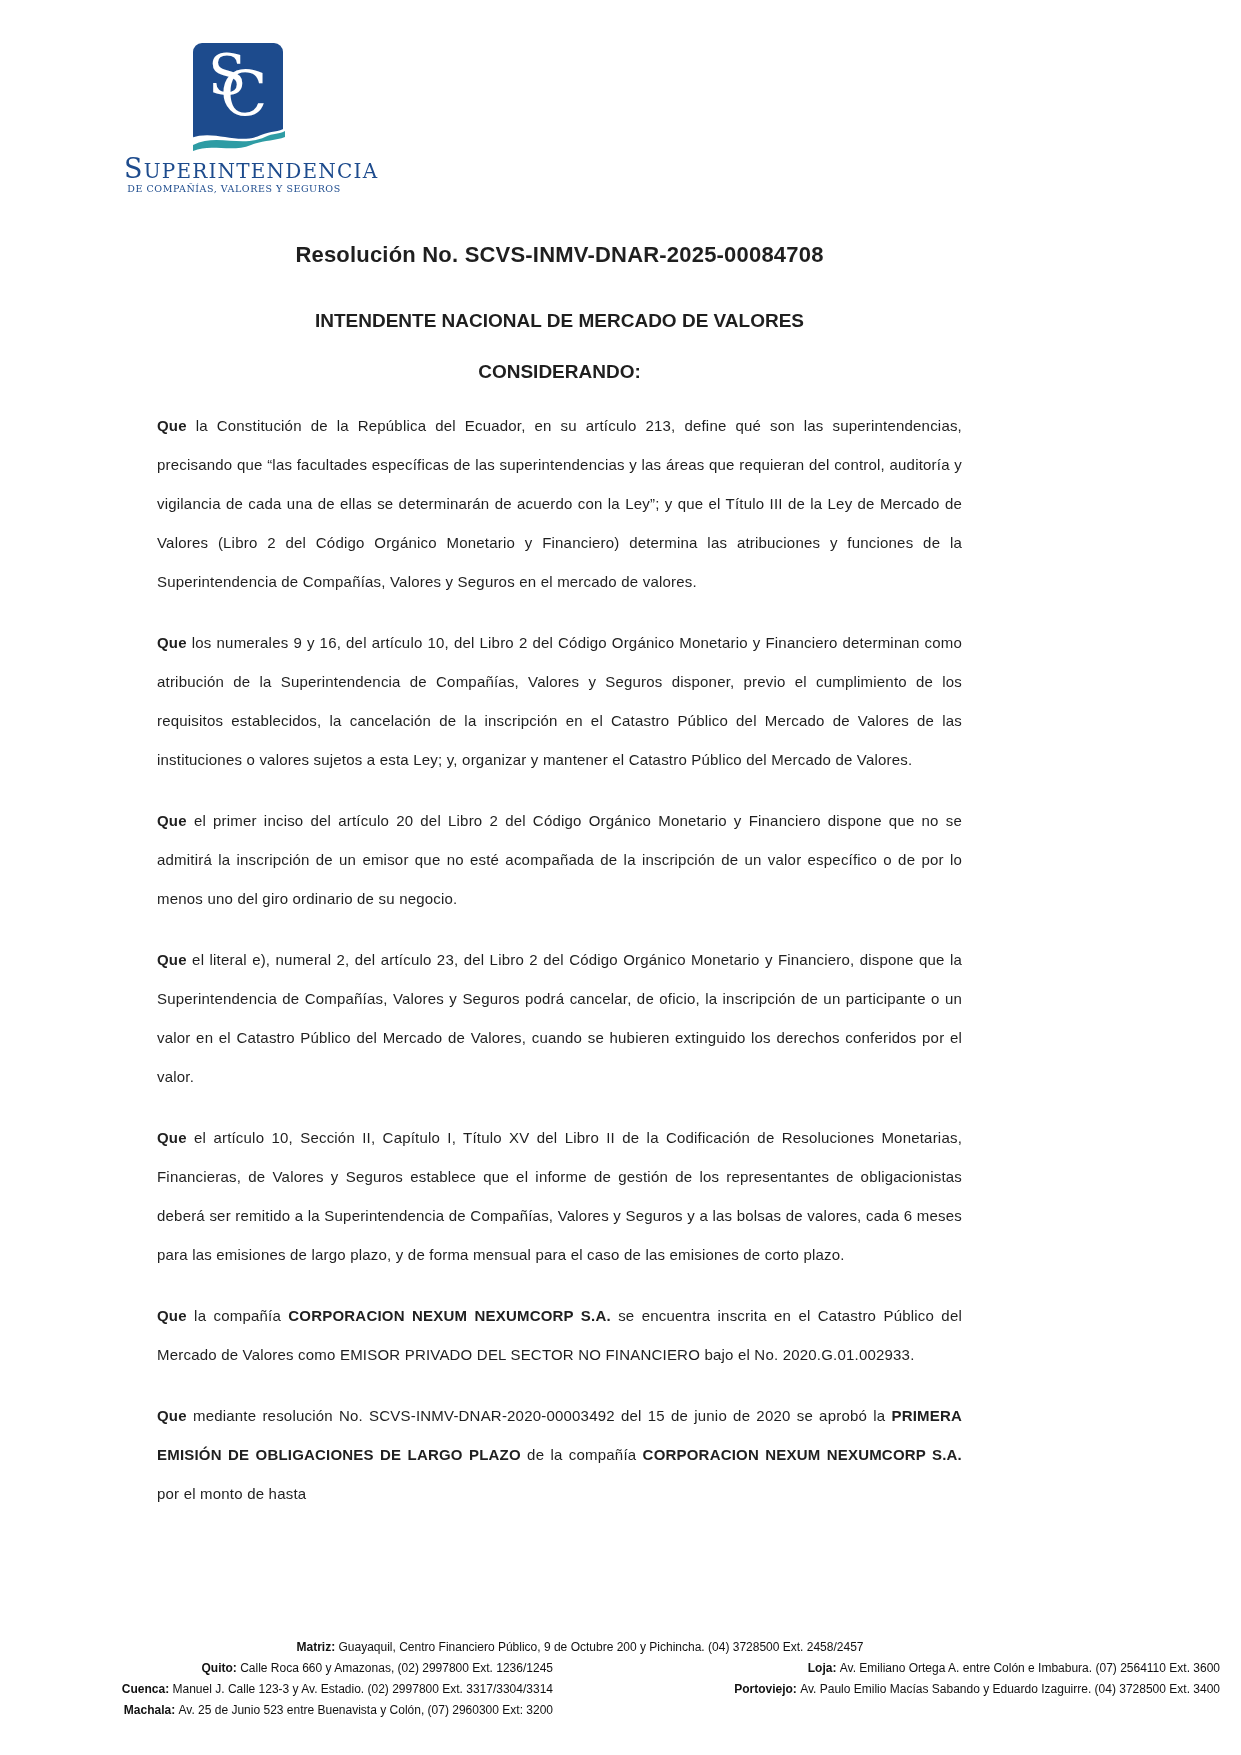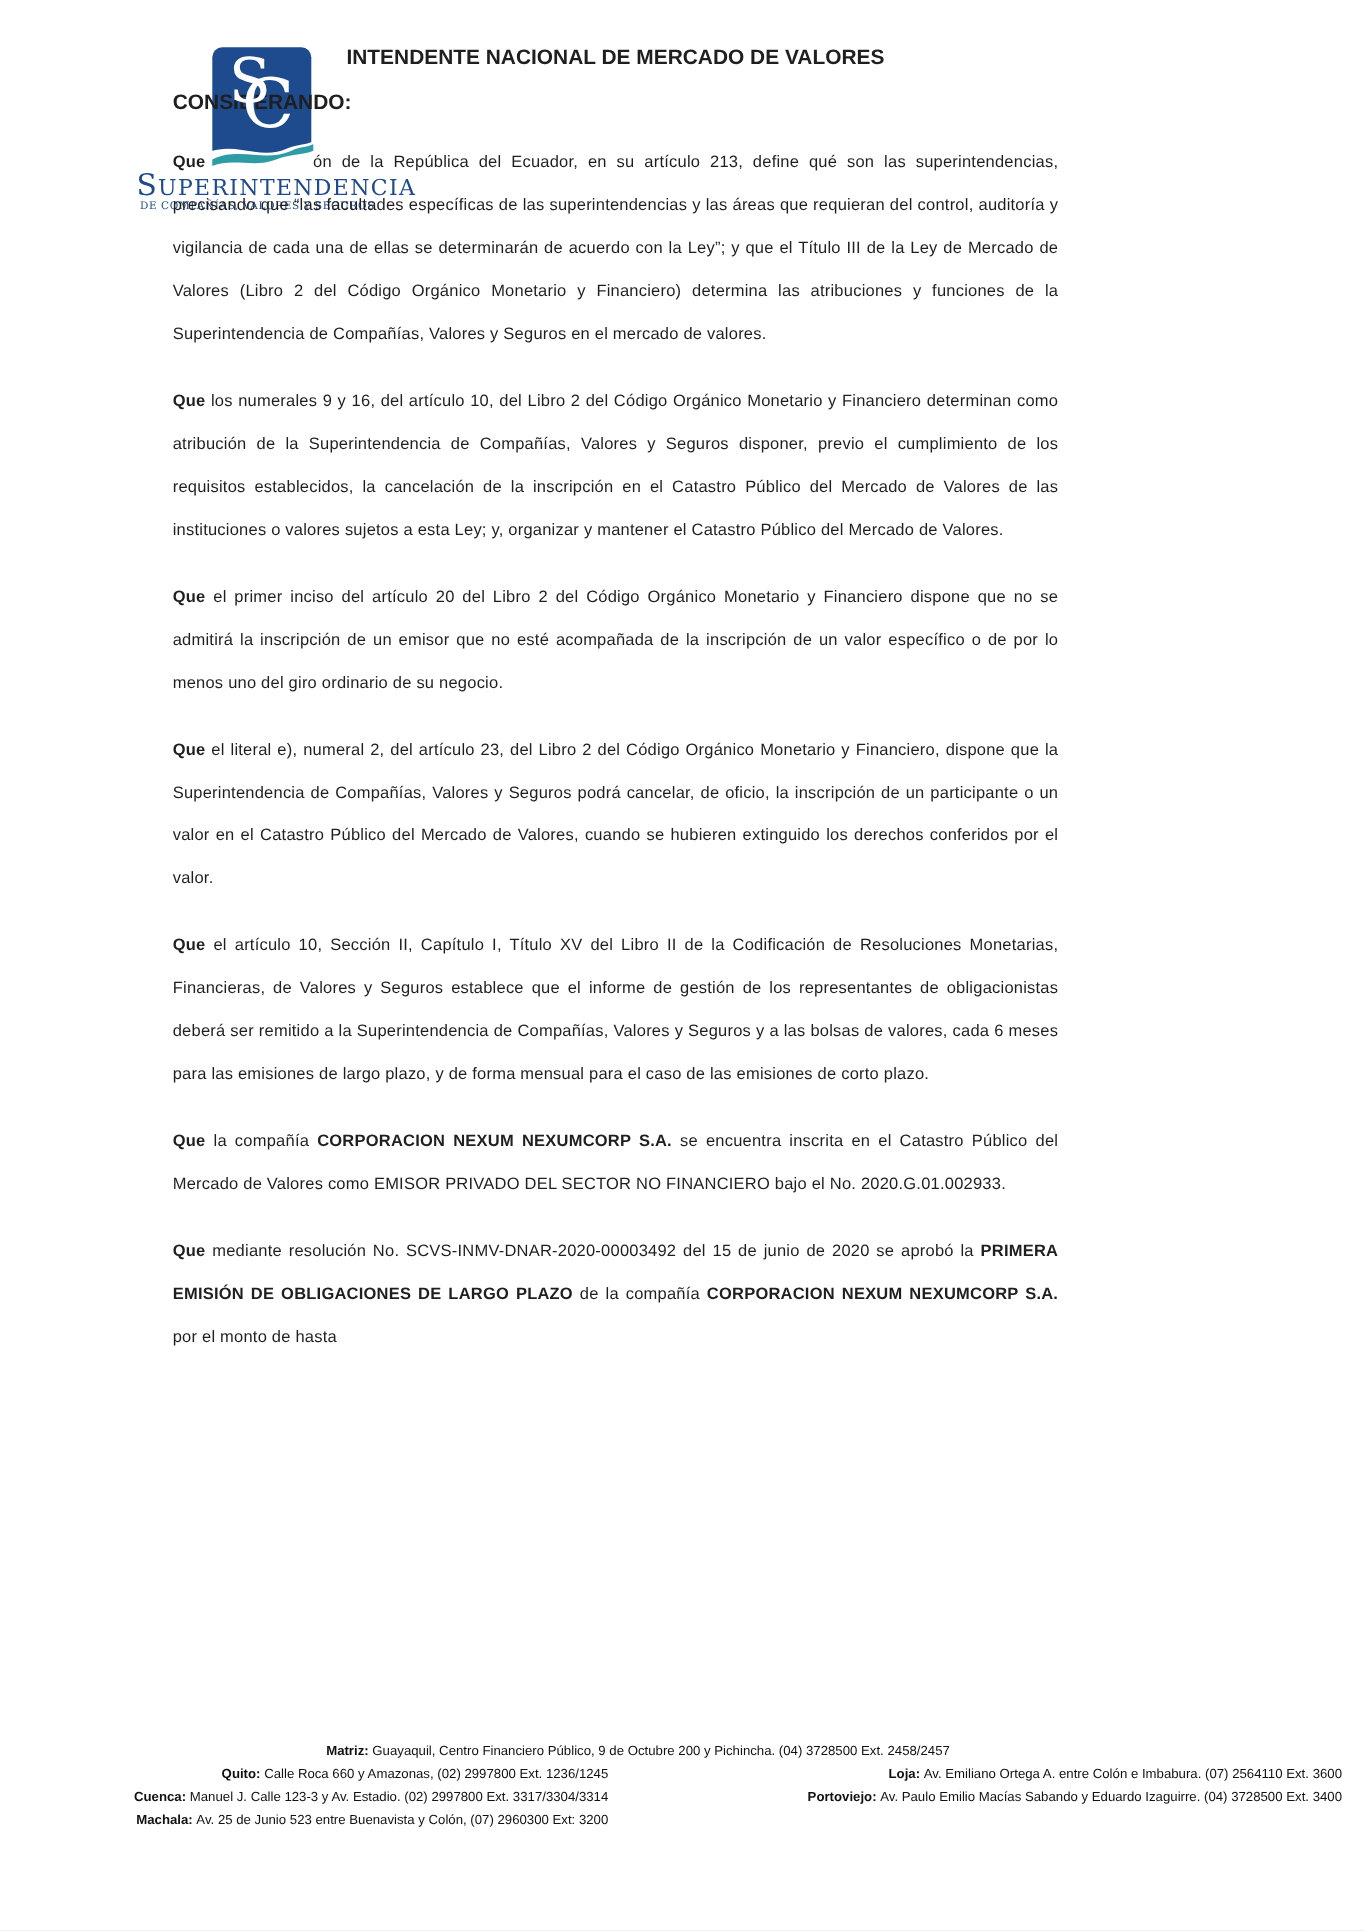--- a/index.html
+++ b/index.html
@@ -35,30 +35,30 @@
     font-family:"DejaVu Serif", serif;color:#1d4b8d;
     font-size:9.5px;letter-spacing:0.55px;line-height:12px;white-space:nowrap;text-align:center;
   }
   
   .content{position:absolute;left:157px;top:0;width:805px;}
   .res-title{
     margin:242px 0 0;text-align:center;
     font-size:22px;font-weight:bold;letter-spacing:0.2px;line-height:26px;
   }
   .signer{margin-top:38px;text-align:center;font-size:19px;font-weight:bold;line-height:29px;}
-  .section-heading{margin-top:14px;font-size:19px;font-weight:bold;line-height:25px;}
+  .section-heading{margin-top:24px;text-align:center;font-size:19px;font-weight:bold;line-height:25px;}
   .paragraphs{margin-top:22px;}
   .paragraphs p{
     margin:0 0 22px;
     font-size:15px;line-height:39px;letter-spacing:0.2px;
     text-align:justify;
   }
   .paragraphs p b{font-weight:bold;}
   
-  .page-footer{position:absolute;left:40px;right:21px;top:1581px;font-size:12px;line-height:21px;color:#111;}
+  .page-footer{position:absolute;left:40px;right:21px;top:1637px;font-size:12px;line-height:21px;color:#111;}
   .footer-matriz{text-align:center;padding-right:100px;white-space:nowrap;}
   .footer-grid{display:grid;grid-template-columns:513px 1fr;column-gap:1px;}
   .footer-cell-left{text-align:right;white-space:nowrap;}
   .footer-cell-right{text-align:right;white-space:nowrap;overflow:hidden;}
   .flb{font-weight:bold;}
 </style>
 </head>
 <body>
 
 <div class="page">
@@ -72,20 +72,21 @@
         <path fill="#2e9ca4" d="M2 23 C 26 11, 50 26, 74 15 C 82 11, 89 12, 94 9 L94 15 C 84 19, 72 18, 60 23 C 40 31, 20 21, 2 29 Z"></path>
       </svg>
     </div>
     <div class="logo-text">
       <div class="logo-title">SUPERINTENDENCIA</div>
       <div class="logo-sub">DE COMPAÑÍAS, VALORES Y SEGUROS</div>
     </div>
   </div>
 
   <div class="content">
+    <h1 class="res-title">Resolución No. SCVS-INMV-DNAR-2025-00084708</h1>
 
     <div class="signer">
       <div>INTENDENTE NACIONAL DE MERCADO DE VALORES</div>
     </div>
 
     <div class="section-heading">CONSIDERANDO:</div>
 
     <div class="paragraphs" id="paragraphs">
         <p><b>Que</b><span> la Constitución de la República del Ecuador, en su artículo 213, define qué son las superintendencias, precisando que “las facultades específicas de las superintendencias y las áreas que requieran del control, auditoría y vigilancia de cada una de ellas se determinarán de acuerdo con la Ley”; y que el Título III de la Ley de Mercado de Valores (Libro 2 del Código Orgánico Monetario y Financiero) determina las atribuciones y funciones de la Superintendencia de Compañías, Valores y Seguros en el mercado de valores.</span></p>
         <p><b>Que</b><span> los numerales 9 y 16, del artículo 10, del Libro 2 del Código Orgánico Monetario y Financiero determinan como atribución de la Superintendencia de Compañías, Valores y Seguros disponer, previo el cumplimiento de los requisitos establecidos, la cancelación de la inscripción en el Catastro Público del Mercado de Valores de las instituciones o valores sujetos a esta Ley; y, organizar y mantener el Catastro Público del Mercado de Valores.</span></p>

